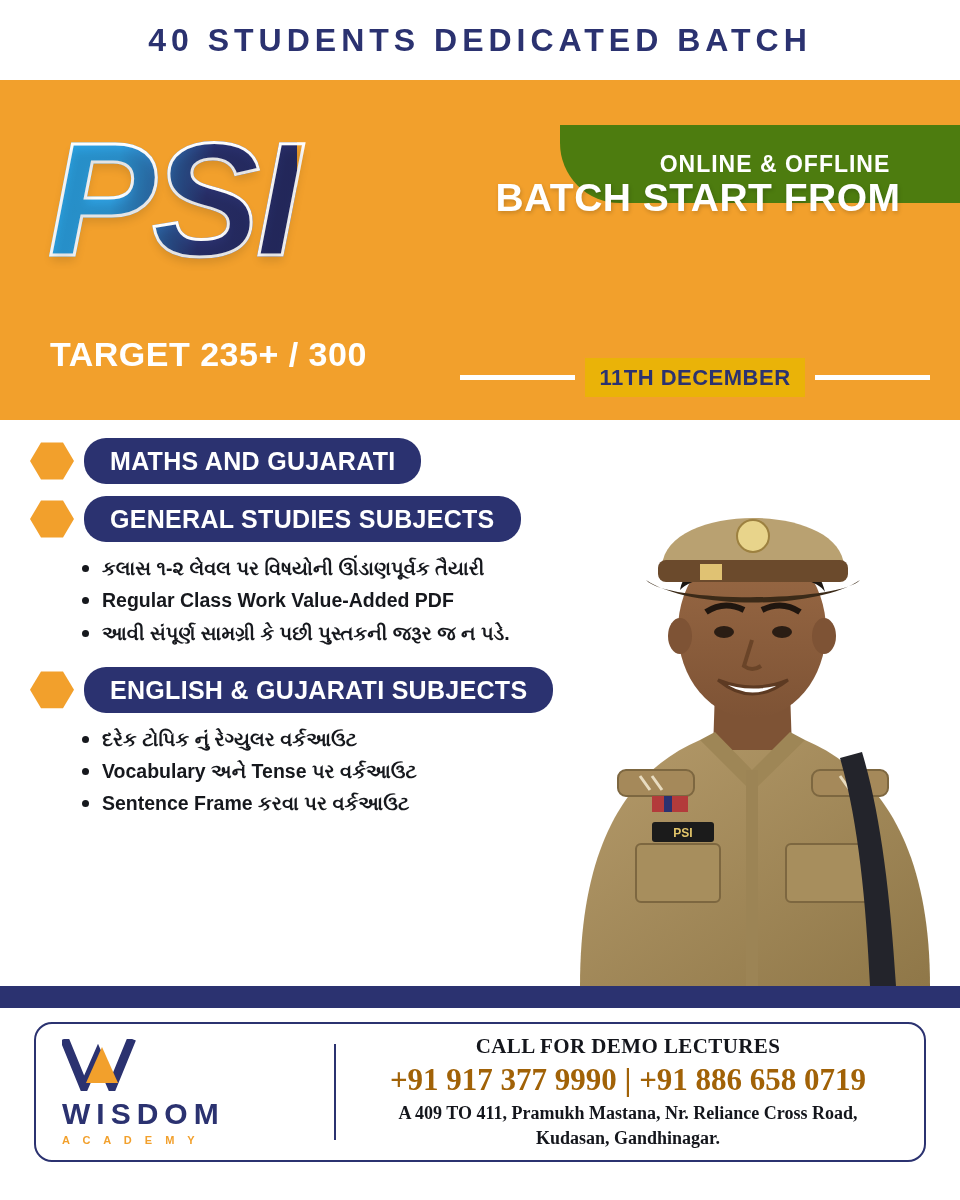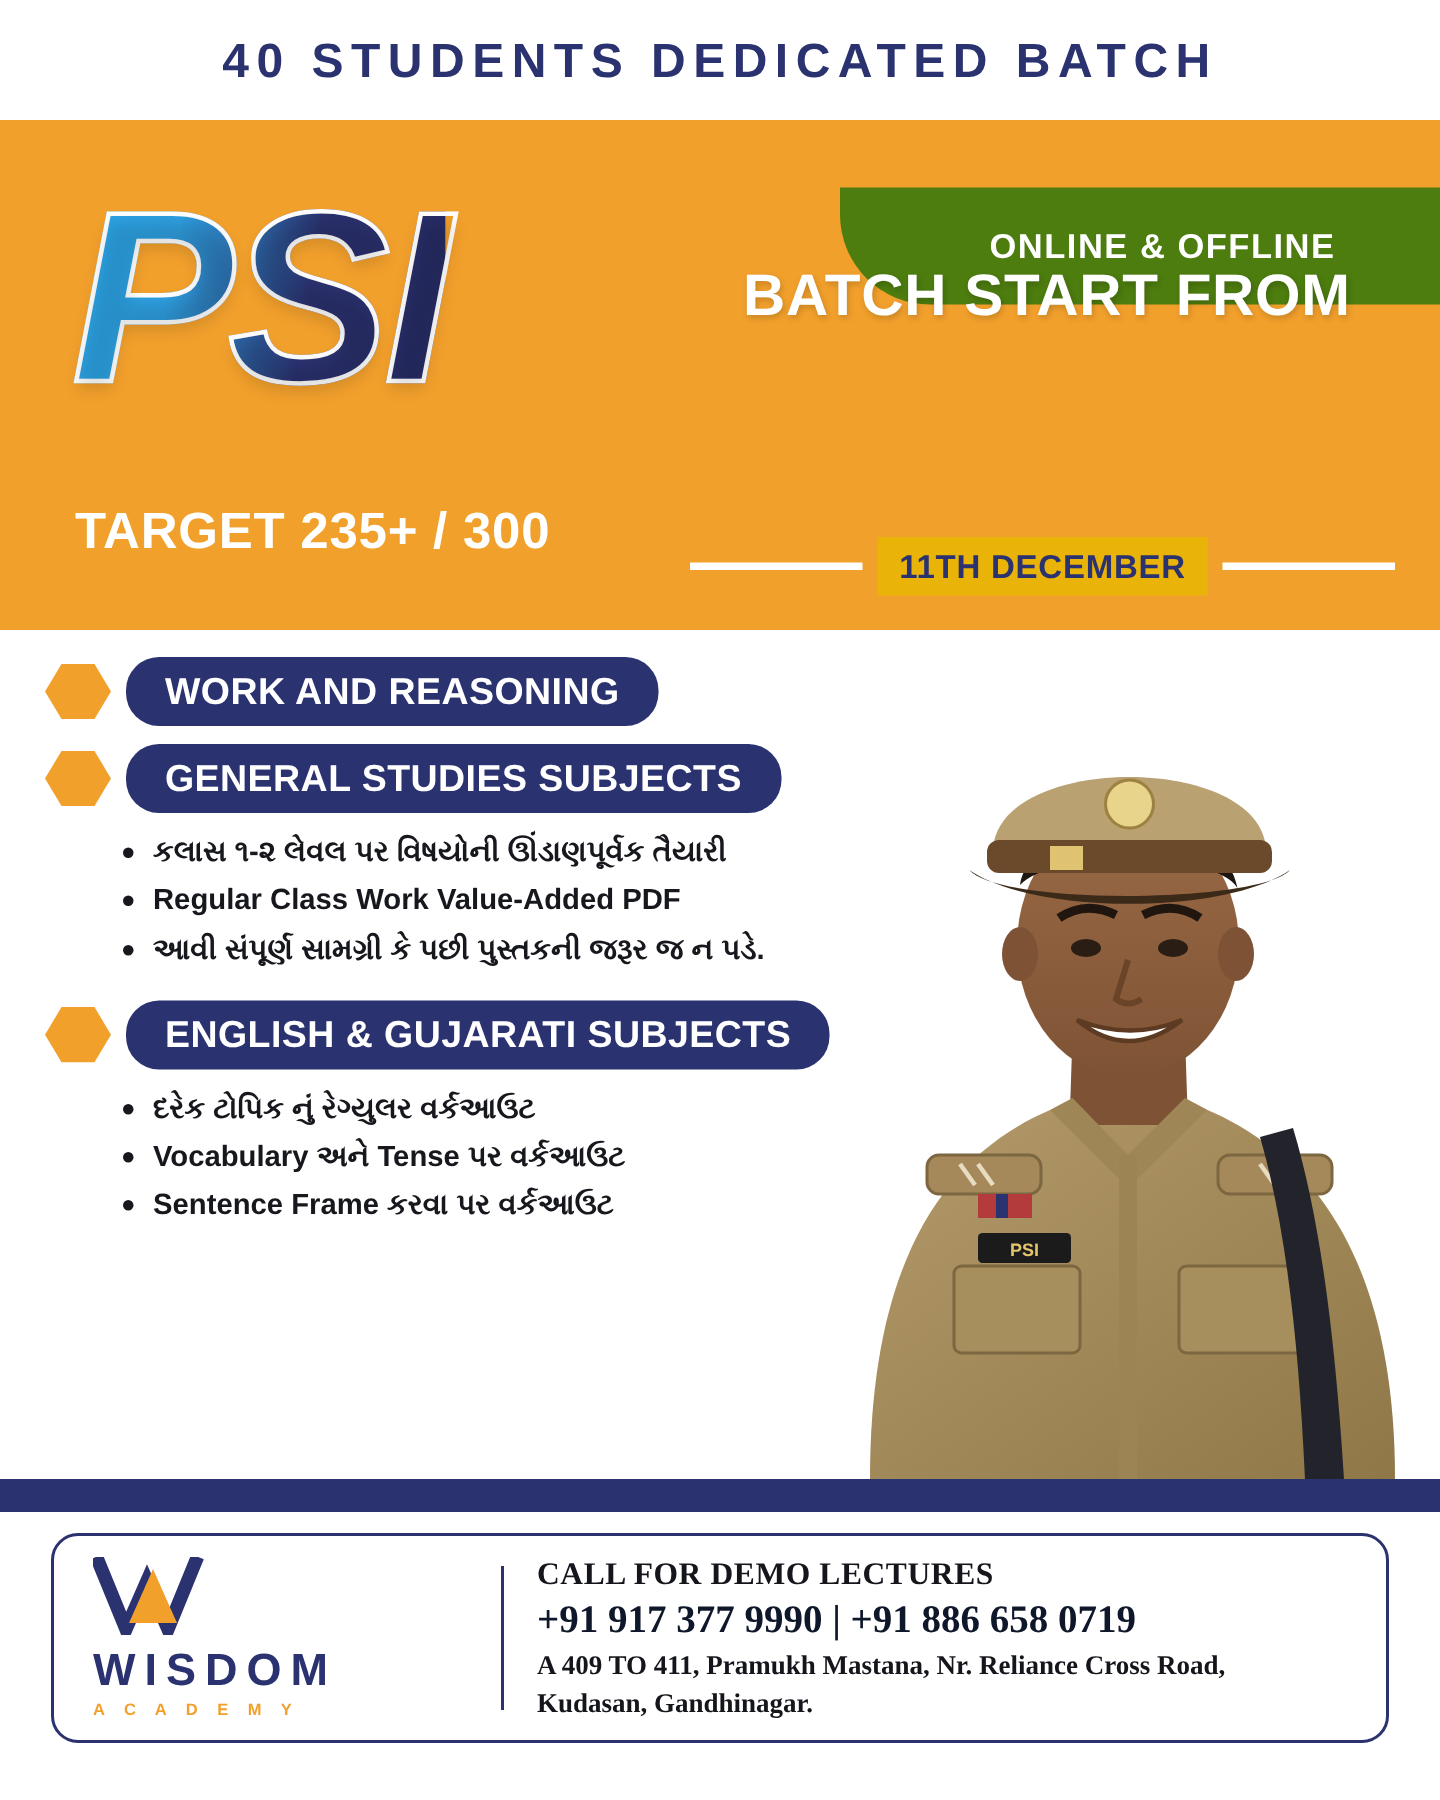--- a/index.html
+++ b/index.html
@@ -194,26 +194,26 @@
     margin-top: 2px;
   }
   .brand-sub {
     font-size: 11px;
     letter-spacing: 5px;
     color: #f2a02c;
     font-weight: bold;
     margin-top: 3px;
   }
   .divider { width: 2px; height: 96px; background: #2b3270; margin: 0 22px; }
-  .contact { flex: 1; text-align: left; font-family: "Liberation Serif", serif; }
+  .contact { flex: 1; text-align: center; font-family: "Liberation Serif", serif; }
   .contact .call {
     font-size: 21px; font-weight: bold; color: #14161c; letter-spacing: 0.4px;
   }
   .contact .phones {
-    font-size: 26px; font-weight: bold; color: #0f172a; margin: 3px 0 3px;
+    font-size: 31px; font-weight: bold; color: #a16207; margin: 3px 0 3px;
   }
   .contact .addr {
     font-size: 18px; font-weight: bold; color: #14161c; line-height: 1.35;
   }
 </style>
 </head>
 <body>
 
 <div class="poster">
 
@@ -299,21 +299,21 @@
       <rect x="118" y="120" width="190" height="22" rx="8" fill="#6b4a2c"></rect>
       <path d="M106 140 C150 170 276 170 320 140 C300 162 128 164 106 140 Z" fill="#3b2a18"></path>
       <circle cx="213" cy="96" r="16" fill="#e8d48b" stroke="#9d8140" stroke-width="2"></circle>
       <rect x="160" y="124" width="22" height="16" fill="#e0c273"></rect>
     </svg>
 
     <div class="sections">
 
       <div class="sec-head">
         <div class="hex"></div>
-        <div class="pill">WORK AND REASONING</div>
+        <div class="pill">MATHS AND GUJARATI</div>
       </div>
 
       <div class="sec-head">
         <div class="hex"></div>
         <div class="pill">GENERAL STUDIES SUBJECTS</div>
       </div>
       <ul class="bullets">
         <li>કલાસ ૧-૨ લેવલ પર વિષયોની ઊંડાણપૂર્વક તૈયારી</li>
         <li>Regular Class Work Value-Added PDF</li>
         <li>આવી સંપૂર્ણ સામગ્રી કે પછી પુસ્તકની જરૂર જ ન પડે.</li>

